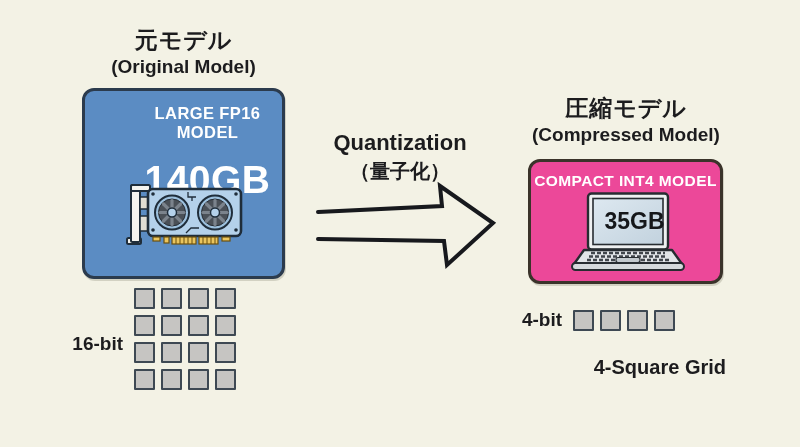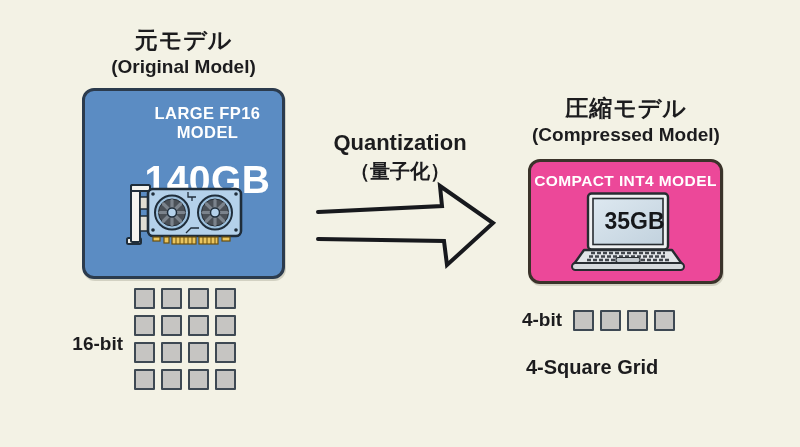--- a/index.html
+++ b/index.html
@@ -52,21 +52,21 @@
   .bit-grid { position:absolute; display:grid; gap:6px; }
   .grid-16 { left:134px; top:288px; grid-template-columns:repeat(4,21px); }
   .grid-4  { left:573px; top:310px; grid-template-columns:repeat(4,21px); }
   .bit-square {
     width:21px; height:21px; background:#c6c5c2;
     border:2.5px solid #3e4953; border-radius:1px;
   }
   .bit-label { font-size:19px; font-weight:700; text-align:right; }
   .bit-label-16 { left:53px; top:317px; width:70px;margin-top:16px; }
   .bit-label-4  { left:496px; top:309px; width:66px; }
-  .grid-caption { font-size:20px; font-weight:700; text-align:left; }
+  .grid-caption { font-size:20px; font-weight:700; text-align:right; }
   .grid-caption-16 { left:85px;  top:396px; width:200px; }
   .grid-caption-4  { left:526px; top:356px; width:200px; }
 </style>
 </head>
 <body>
 
 <div class="canvas">
 
   <div class="abs center orig-heading">
     <div class="heading-jp">元モデル</div>

